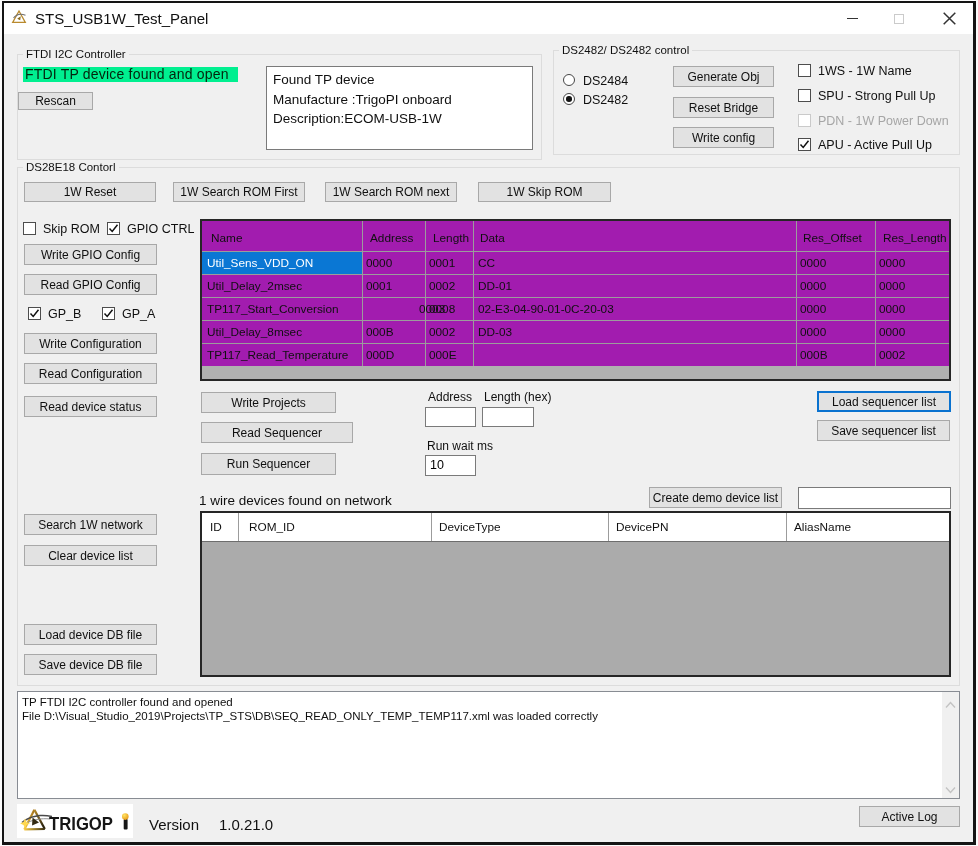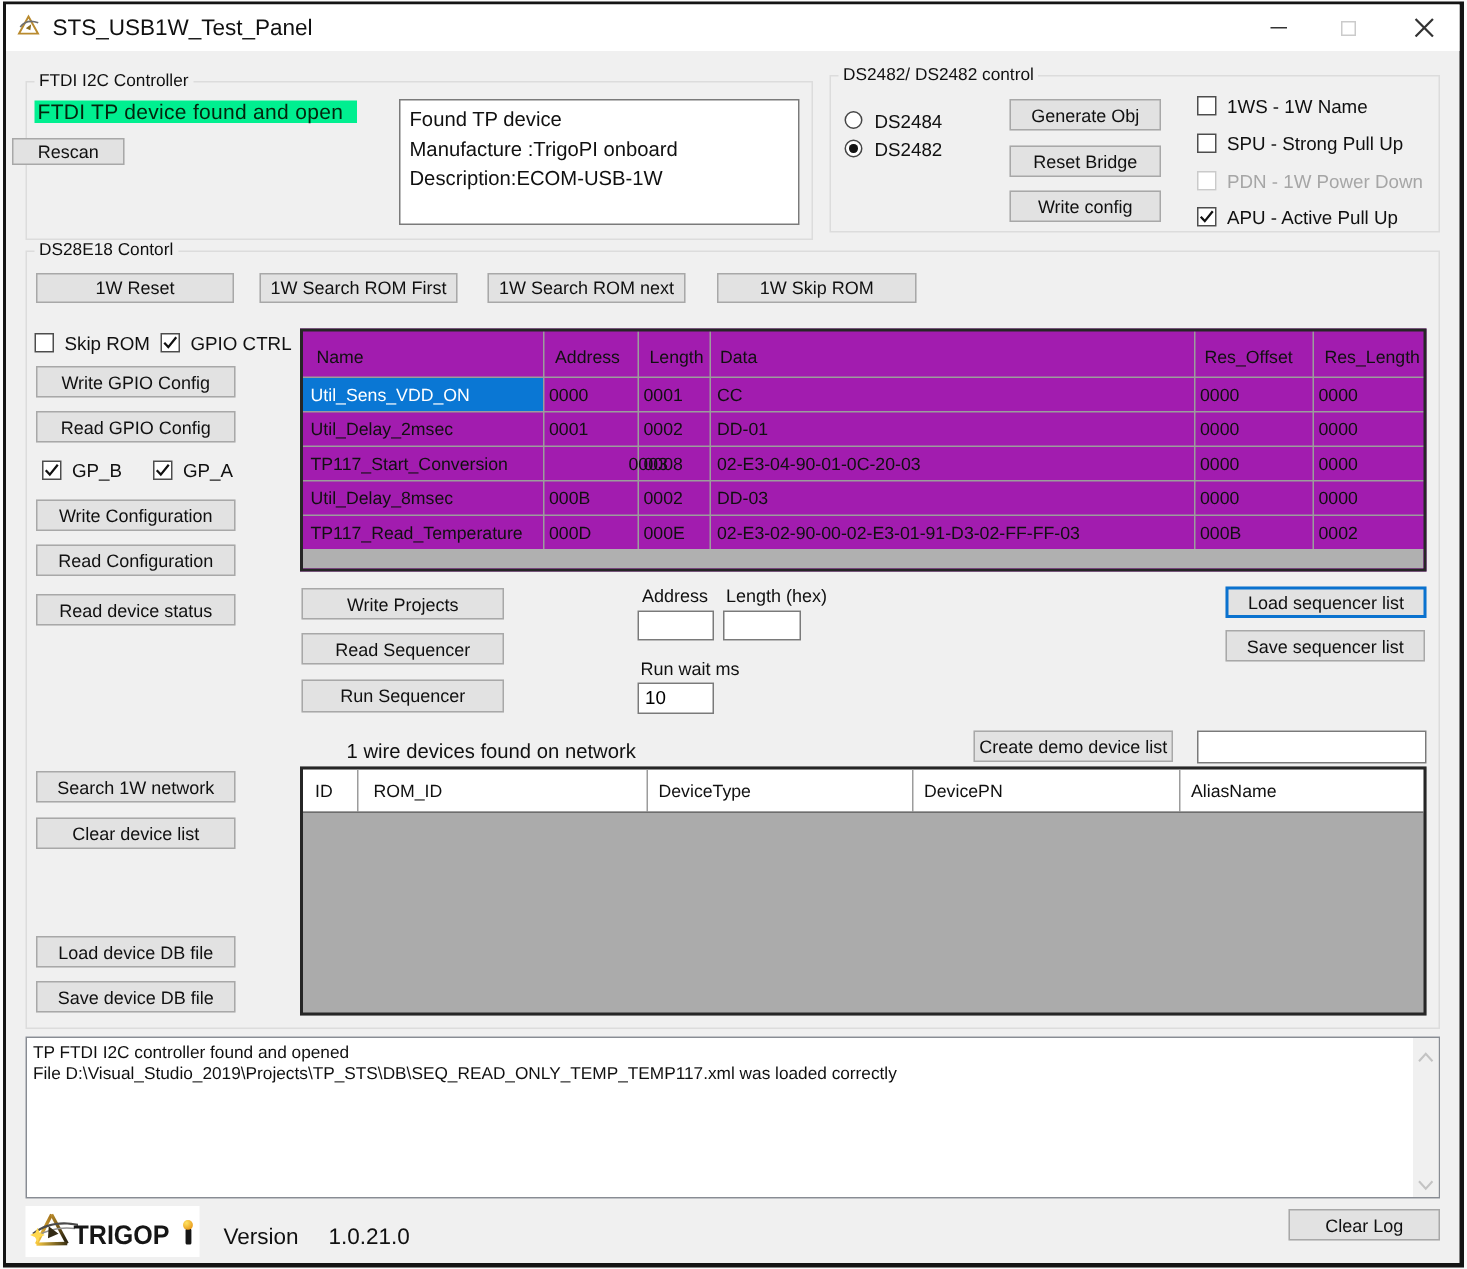--- a/index.html
+++ b/index.html
@@ -35,21 +35,21 @@
 
 <div class="abs" style="left:847px;top:17.5px;width:11px;height:1.6px;background:#333;"></div>
 <div class="abs" style="left:894px;top:14px;width:10px;height:10px;border:1.4px solid #cbcbcb;"></div>
 <svg class="abs" style="left:943px;top:12px" width="13" height="13" viewBox="0 0 13 13">
 <path d="M0.7 0.7 L12.3 12.3 M12.3 0.7 L0.7 12.3" stroke="#333" stroke-width="1.5"></path>
 </svg>
 
 <div class="gb" style="left:17px;top:54px;width:525px;height:106px;"></div>
 <div class="gbl" style="left:23px;top:48px;">FTDI I2C Controller</div>
 <div class="abs" style="left:23px;top:67px;width:215px;height:15px;background:#00ef90;font-size:14px;letter-spacing:0.2px;color:#04240c;line-height:15px;padding-left:2px;white-space:nowrap;">FTDI TP device found and open</div>
-<div class="btn" style="left:8px;top:92px;width:75px;height:18px;">Rescan</div>
+<div class="btn" style="left:18px;top:92px;width:75px;height:18px;">Rescan</div>
 <div class="tb" style="left:266px;top:66px;width:267px;height:84px;font-size:13.5px;line-height:19.5px;padding:3px 0 0 6px;color:#101010;">Found TP device<br>Manufacture :TrigoPI onboard<br>Description:ECOM-USB-1W</div>
 
 <div class="gb" style="left:553px;top:50px;width:407px;height:105px;"></div>
 <div class="gbl" style="left:559px;top:44px;">DS2482/ DS2482 control</div>
 
 <div class="abs" style="left:563px;top:74px;width:12px;height:12px;border:1.2px solid #464646;border-radius:50%;background:#fff;"></div>
 <div class="abs" style="left:563px;top:93px;width:12px;height:12px;border:1.2px solid #464646;border-radius:50%;background:#fff;"></div>
 <div class="abs" style="left:566.2px;top:96.2px;width:5.6px;height:5.6px;border-radius:50%;background:#141414;"></div>
 <div class="cbl" style="left:583px;top:74px;">DS2484</div>
 <div class="cbl" style="left:583px;top:93px;">DS2482</div>
@@ -155,42 +155,41 @@
   <div class="ct" style="left:5px;top:104px;">Util_Delay_8msec</div>
   <div class="ct" style="left:164px;top:104px;">000B</div>
   <div class="ct" style="left:227px;top:104px;">0002</div>
   <div class="ct" style="left:276px;top:104px;">DD-03</div>
   <div class="ct" style="left:598px;top:104px;">0000</div>
   <div class="ct" style="left:677px;top:104px;">0000</div>
 
   <div class="ct" style="left:5px;top:127px;">TP117_Read_Temperature</div>
   <div class="ct" style="left:164px;top:127px;">000D</div>
   <div class="ct" style="left:227px;top:127px;">000E</div>
-  <div class="ct" style="left:276px;top:127px;">02-E3-02-90-00-02-E3-01-91-D3-02-FF-FF-03</div>
   <div class="ct" style="left:598px;top:127px;">000B</div>
   <div class="ct" style="left:677px;top:127px;">0002</div>
 
   <div class="abs" style="left:0;top:145px;width:747px;height:13px;background:#b0b0b0;"></div>
 </div>
 
 <div class="btn" style="left:201px;top:392px;width:135px;height:21px;">Write Projects</div>
-<div class="btn" style="left:201px;top:422px;width:135px;height:21px;">Read Sequencer</div>
+<div class="btn" style="left:201px;top:422px;width:152px;height:21px;">Read Sequencer</div>
 <div class="btn" style="left:201px;top:453px;width:135px;height:22px;">Run Sequencer</div>
 
 <div class="ct" style="left:428px;top:390px;font-size:12px;">Address</div>
 <div class="ct" style="left:484px;top:390px;font-size:12px;">Length (hex)</div>
 <div class="tb" style="left:425px;top:407px;width:51px;height:20px;"></div>
 <div class="tb" style="left:482px;top:407px;width:52px;height:20px;"></div>
 <div class="ct" style="left:427px;top:439px;font-size:12px;">Run wait ms</div>
 <div class="tb" style="left:425px;top:455px;width:51px;height:21px;font-size:12.5px;line-height:19px;padding-left:4px;">10</div>
 
 <div class="btn" style="left:817px;top:391px;width:134px;height:21px;border:2px solid #0a72cf;">Load sequencer list</div>
 <div class="btn" style="left:817px;top:420px;width:133px;height:21px;">Save sequencer list</div>
 
-<div class="ct" style="left:199px;top:493px;font-size:13.5px;margin-left:32px;">1 wire devices found on network</div>
+<div class="ct" style="left:199px;top:493px;font-size:13.5px;">1 wire devices found on network</div>
 <div class="btn" style="left:649px;top:487px;width:133px;height:21px;">Create demo device list</div>
 <div class="tb" style="left:798px;top:487px;width:153px;height:22px;"></div>
 
 <div id="devgrid" class="abs" style="left:200px;top:511px;width:751px;height:166px;border:2px solid #262626;background:#ababab;overflow:hidden;font-size:11.8px;">
   <div class="abs" style="left:0;top:0;width:747px;height:28px;background:#fff;"></div>
   <div class="vl" style="left:36px;top:0;width:1px;height:28px;"></div>
   <div class="vl" style="left:229px;top:0;width:1px;height:28px;"></div>
   <div class="vl" style="left:406px;top:0;width:1px;height:28px;"></div>
   <div class="vl" style="left:584px;top:0;width:1px;height:28px;"></div>
   <div class="hl" style="left:0;top:28px;width:747px;height:1px;background:#6d6d6d;"></div>
@@ -237,13 +236,13 @@
   <path d="M4.5 18 C 13 11, 24 9.5, 35 11.8 L35 13.3 C 24 11, 14 12.5, 5.5 19 Z" fill="#4a4a4a"></path>
   <path d="M6.5 20.5 C 15 15.5, 25 14, 33 15" fill="none" stroke="#909090" stroke-width="1"></path>
   <path d="M15.5 13.5 L22 18.5 L15 21.5 Z" fill="#332a14"></path>
   <path d="M8 14.5 l1.5 3.4 3.4 1.5 -3.4 1.5 -1.5 3.4 -1.5 -3.4 -3.4 -1.5 3.4 -1.5 Z" fill="#ffd84f"></path>
   <text x="32" y="25.6" font-family="Liberation Sans, sans-serif" font-weight="bold" font-size="18" fill="#161616" textLength="64" lengthAdjust="spacingAndGlyphs">TRIGOP</text>
   <rect x="106.7" y="15" width="3.9" height="10.6" rx="1" fill="#161616"></rect>
   <circle cx="108.3" cy="12.6" r="3.3" fill="url(#idot)"></circle>
 </svg>
 <div class="ct" style="left:149px;top:816px;font-size:15px;">Version</div>
 <div class="ct" style="left:219px;top:816px;font-size:15px;">1.0.21.0</div>
-<div class="btn" style="left:859px;top:806px;width:101px;height:21px;">Clear Log</div>
+<div class="btn" style="left:859px;top:806px;width:101px;height:21px;">Active Log</div>
 
 </body></html>

